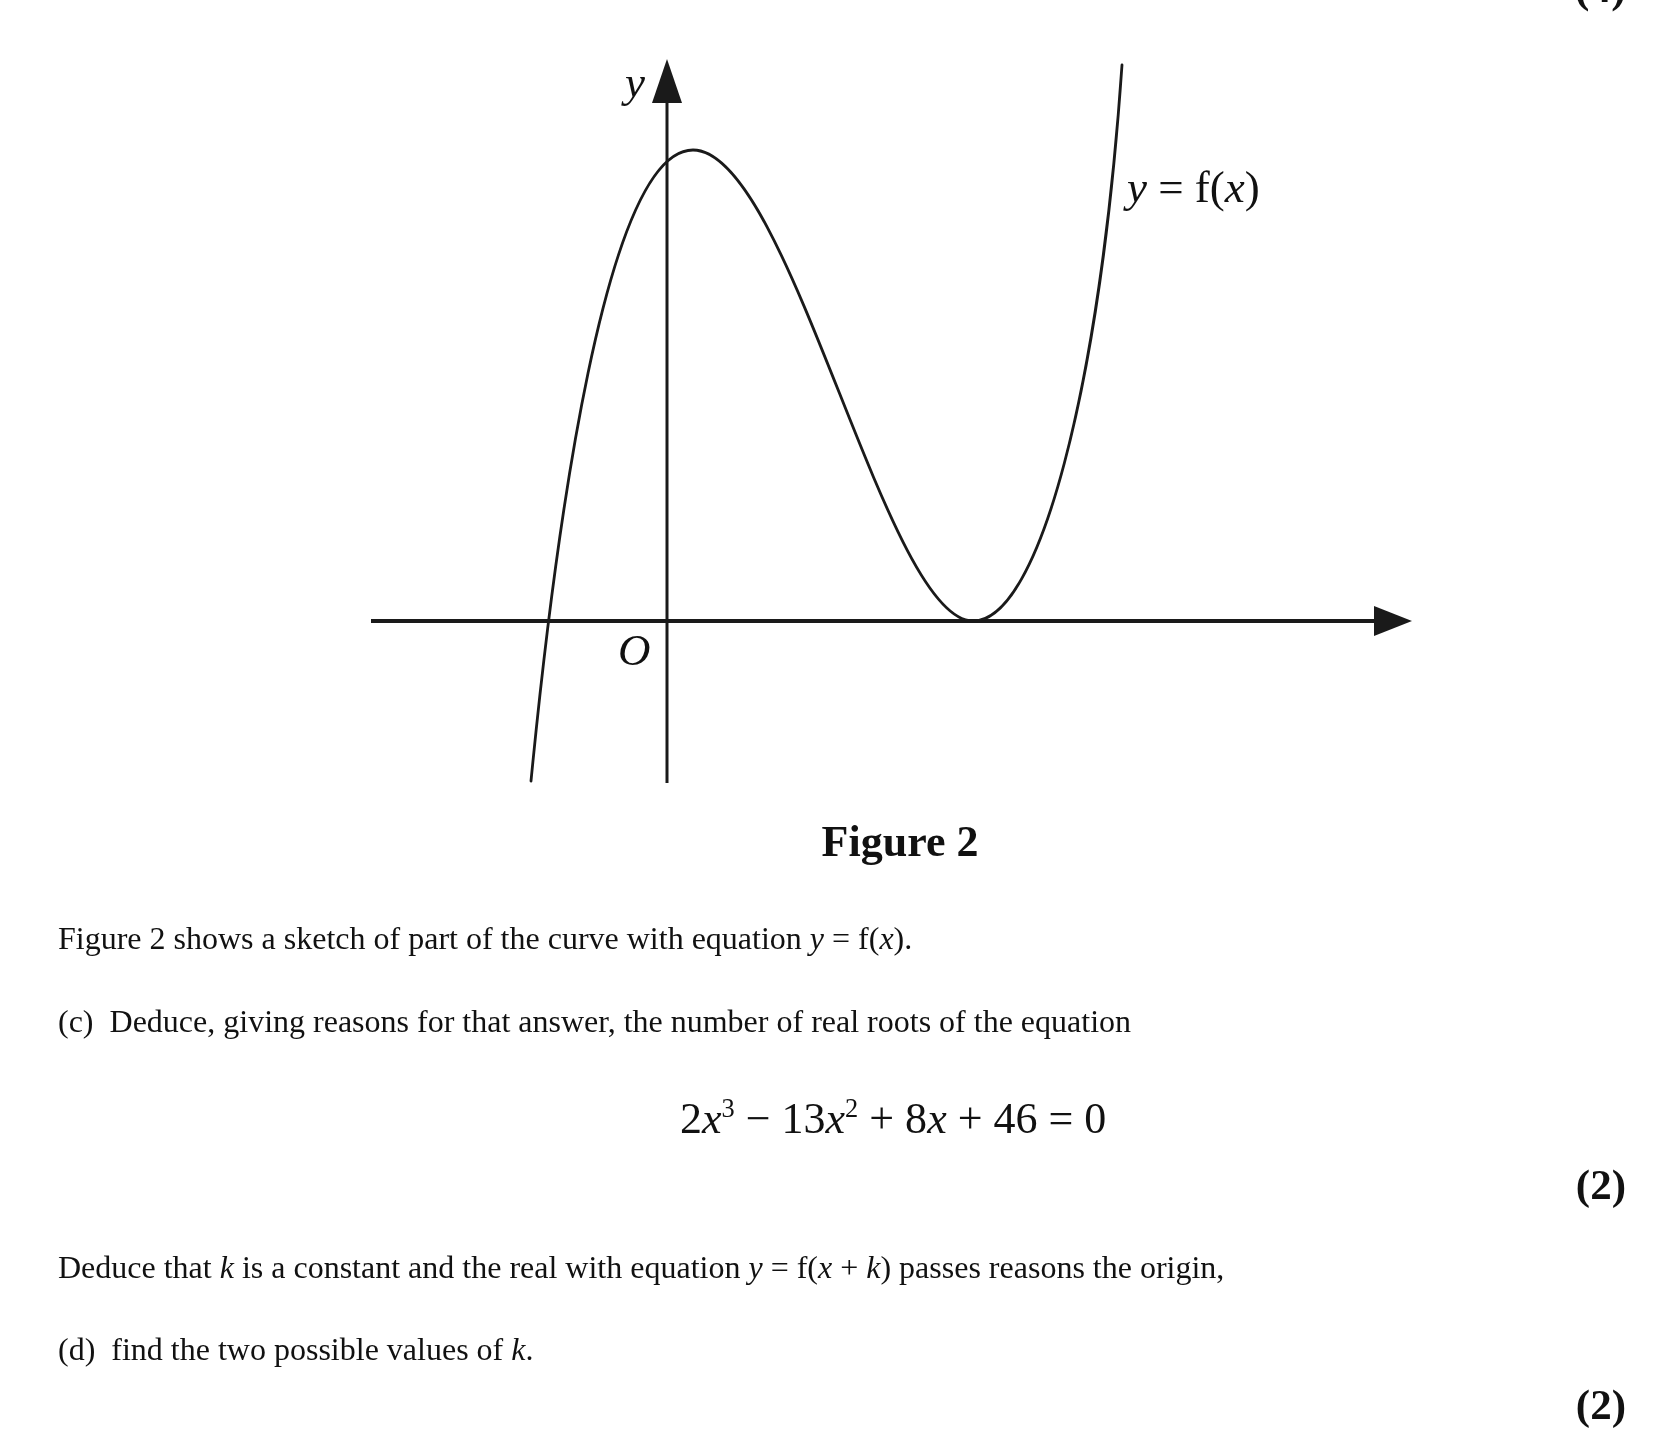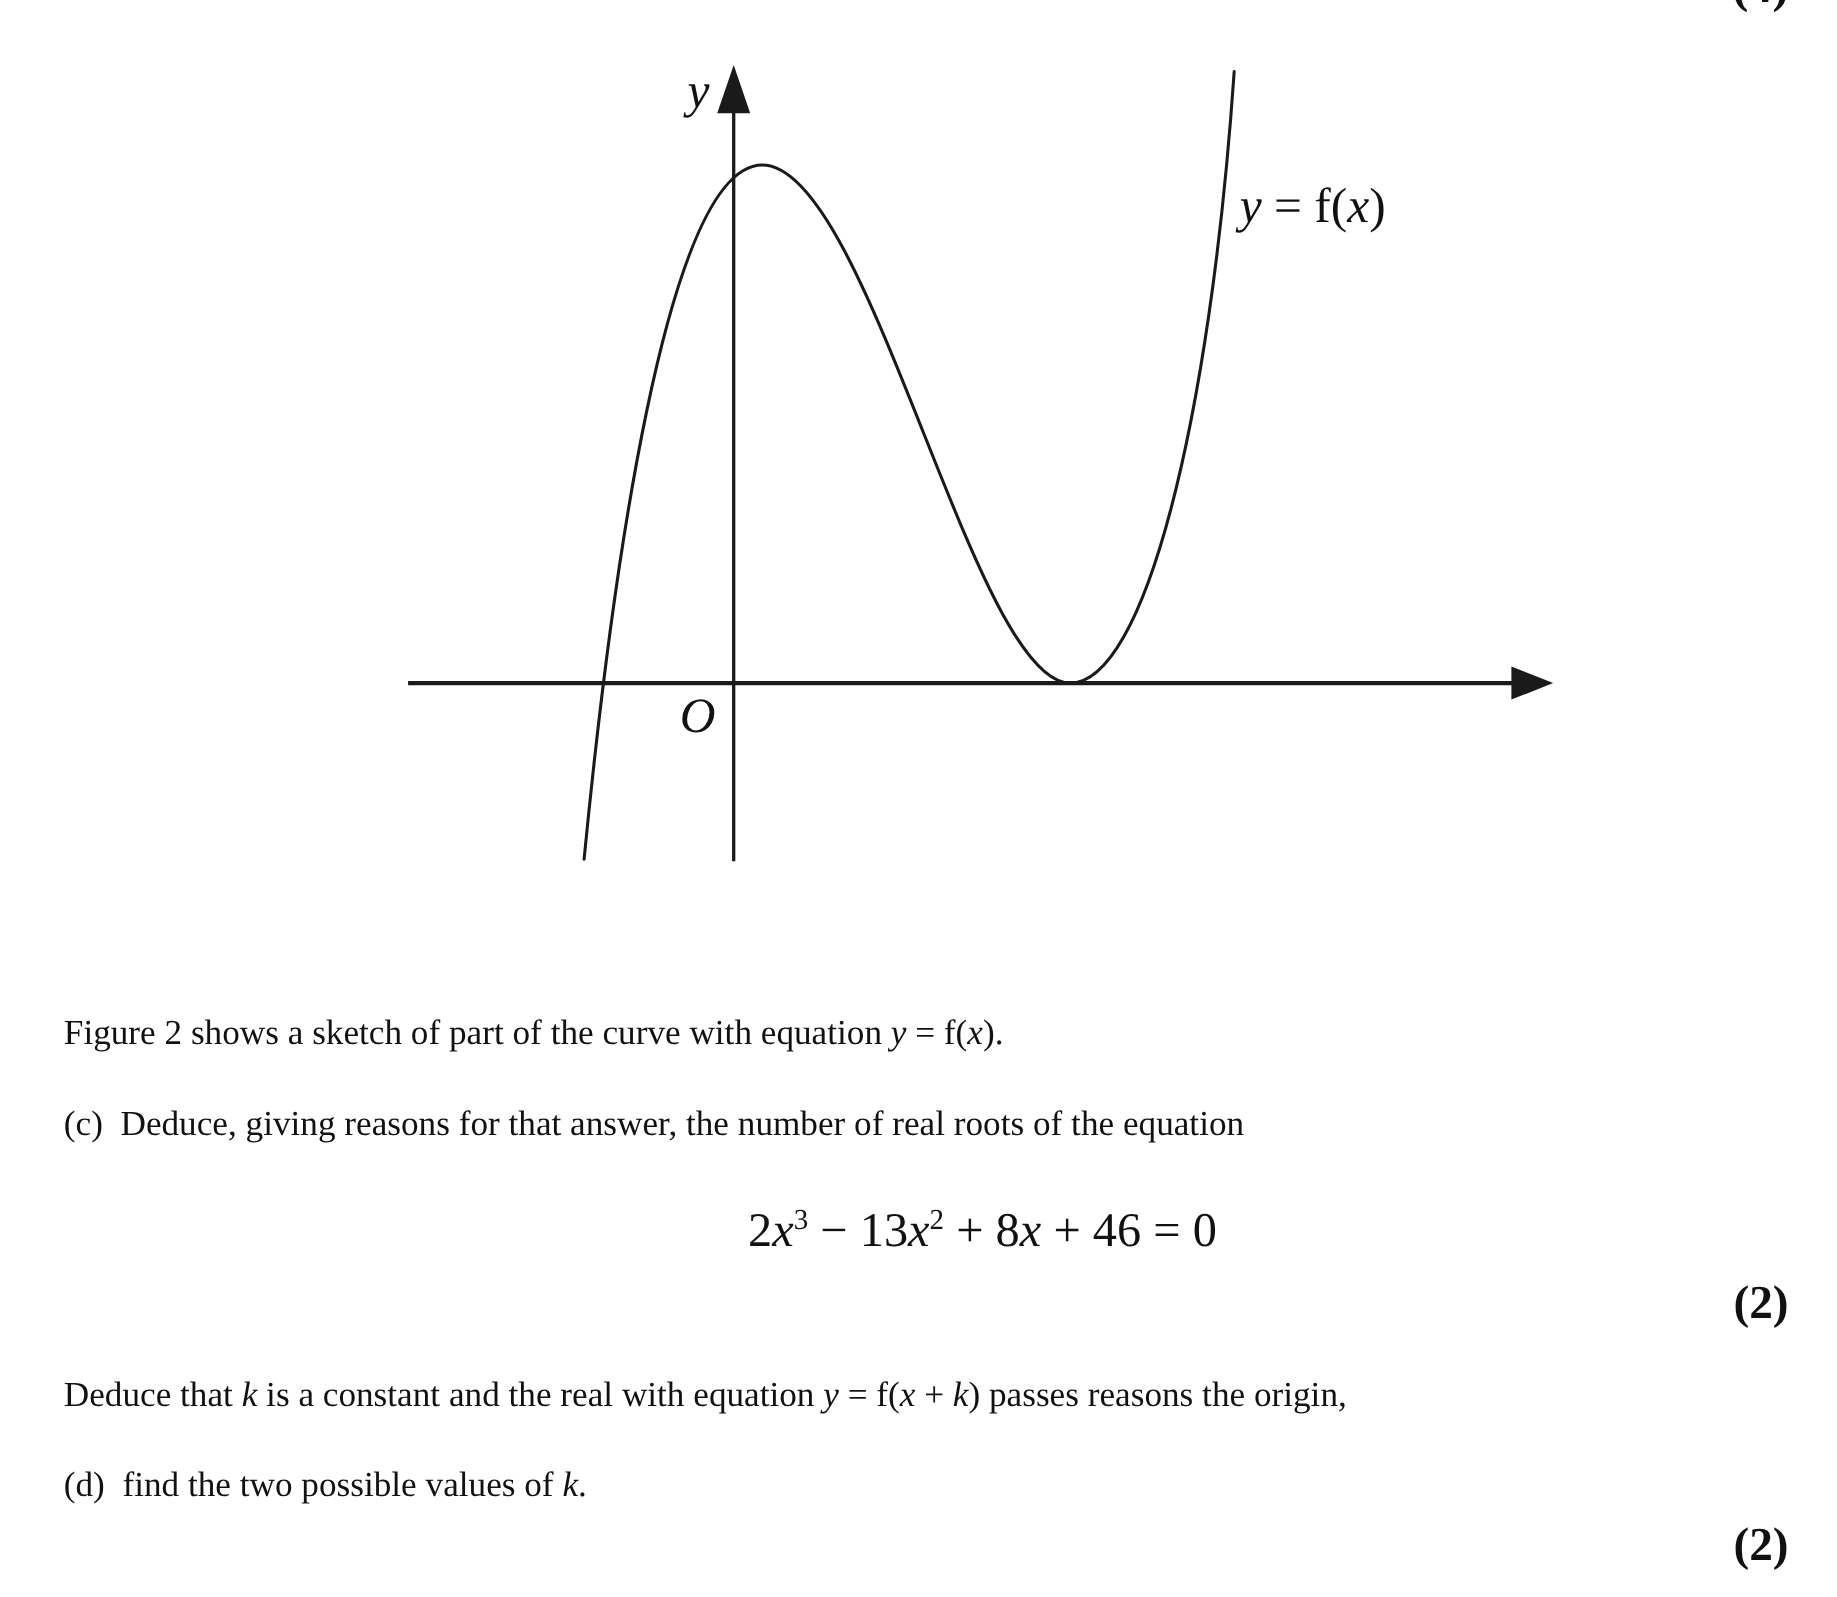--- a/index.html
+++ b/index.html
@@ -41,20 +41,21 @@
     <polygon points="327,4 312,48 342,48"></polygon>
     <path d="M 191 726 C 215 480 265 95 353 95 C 450 95 545 566 633 566 C 700 566 760 330 782 10" fill="none" stroke-width="2.8" stroke-linecap="round"></path>
   </svg>
 
   <div class="abs graph-label it" style="left:595px;top:56px;width:50px;text-align:right;">y</div>
 
   <div class="abs graph-label it" style="left:618px;top:624px;">O</div>
 
   <div class="abs graph-label" style="left:1127px;top:150px;margin-top:11px;"><span class="it">y</span><span> = f(</span><span class="it">x</span><span>)</span></div>
 
+  <div class="abs caption" style="left:340px;top:816px;width:1120px;">Figure 2</div>
 
   <div class="abs body-text" style="left:58px;top:920px;"><span>Figure 2 shows a sketch of part of the curve with equation </span><span class="it">y</span><span> = f(</span><span class="it">x</span><span>).</span></div>
 
   <div class="abs body-text part-row" style="left:58px;top:1003px;">
     <span class="part-label">(c)</span>
     <span><span>Deduce, giving reasons for that answer, the number of real roots of the equation</span></span>
   </div>
 
   <div class="abs body-text" style="left:680px;top:1094px;font-size:44px;"><span>2</span><span class="it">x</span><sup>3</sup><span> − 13</span><span class="it">x</span><sup>2</sup><span> + 8</span><span class="it">x</span><span> + 46 = 0</span></div>
 

